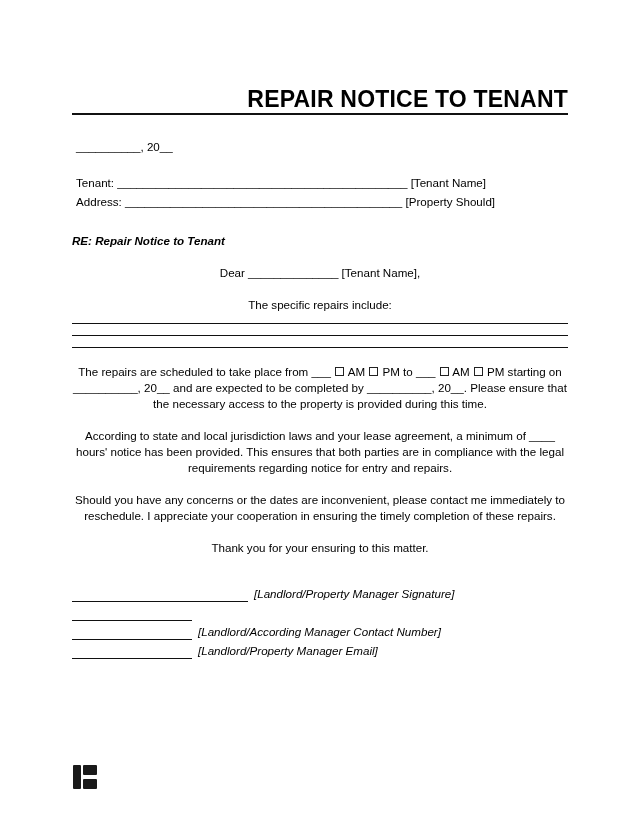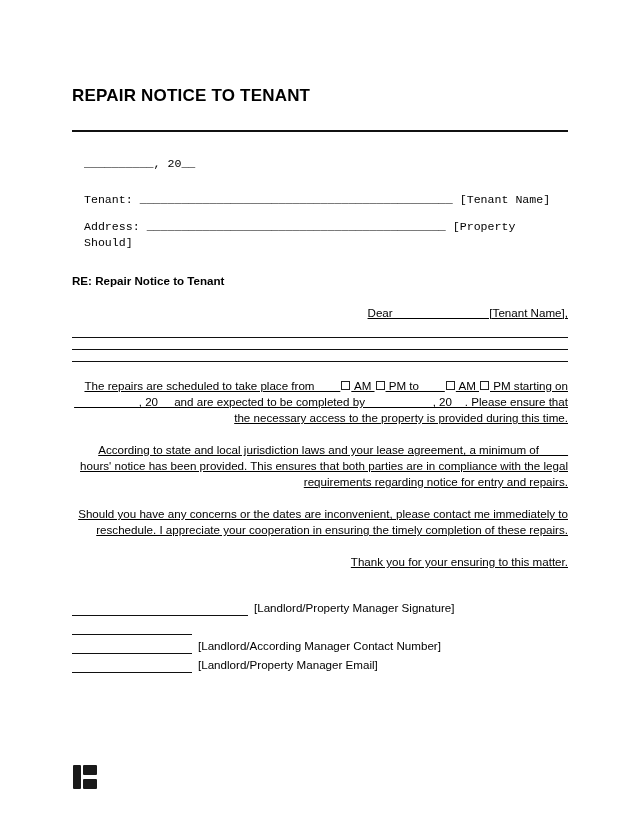--- a/index.html
+++ b/index.html
@@ -21,70 +21,70 @@
     background: #ffffff;
     box-sizing: border-box;
   }
   .doc {
     position: absolute;
     left: 72px;
     top: 86px;
     width: 496px;
   }
   .doc-title {
-    text-align: left;
-    font-size: 17px;
+    text-align: right;
+    font-size: 23px;
     font-weight: bold;
     letter-spacing: 0.2px;
-    padding-bottom: 24px;
+    padding-bottom: 0;
     margin: 0;
   }
   .rule {
     border-bottom: 2.5px solid #111111;
     width: 100%;
     margin-bottom: 24px;
   }
   .line {
     font-size: 11.6px;
     line-height: 15.5px;
-    margin: 12px;
-    font-family: Liberation Mono, monospace;
+    margin: 4px;
   }
   .blk {
     margin-bottom: 14px;
   }
   .date-line {
     margin-bottom: 20px;
   }
   .field-rows .line {
     margin-bottom: 2px;
   }
   .re-line {
     font-weight: bold;
     font-size: 11.6px;
     margin: 0 0 18px 0;
+    font-style: italic;
   }
   p.para {
     font-size: 11.6px;
     line-height: 16px;
     margin: 4px 0 16px 0;
-    text-align: right;
-    text-decoration: underline;
+    text-align: center;
   }
   .repairs-lines {
     margin: 0 0 16px 0;
   }
   .fill-line {
     border-bottom: 1px solid #111111;
     height: 0;
     margin-bottom: 11px;
     width: 100%;
   }
   .sig-block {
     margin-top: 30px;
+    font-style: italic;
   }
   .sig-row {
     font-size: 11.6px;
     line-height: 16px;
     margin-bottom: 3px;
     white-space: nowrap;
   }
   .sig-rule {
     display: inline-block;
     border-bottom: 1px solid #111111;
@@ -130,20 +130,21 @@
       <div class="line"><span>Address: </span><span>___________________________________________</span><span> [Property Should]</span></div>
     </div>
 
     <div style="height:10px"></div>
 
     <div class="re-line">RE: Repair Notice to Tenant</div>
 
     <p class="para">Dear ______________ [Tenant Name],</p>
 
 
+    <p class="para" style="margin-bottom:10px">The specific repairs include:</p>
 
     <div class="repairs-lines">
       <div class="fill-line"></div>
       <div class="fill-line"></div>
       <div class="fill-line"></div>
     </div>
 
     <p class="para"><span>The repairs are scheduled to take place from ___ </span><span class="checkbox"></span><span> AM </span><span class="checkbox"></span><span> PM to ___ </span><span class="checkbox"></span><span> AM </span><span class="checkbox"></span><span> PM starting on __________, 20__ and are expected  to be completed by __________, 20__. Please ensure that the necessary access to the property is provided during this time.</span></p>
 
     <p class="para">According to state and local jurisdiction laws and your lease agreement, a minimum of ____ hours' notice has been provided. This ensures that both parties are in compliance with the legal requirements regarding notice for entry and repairs.</p>

